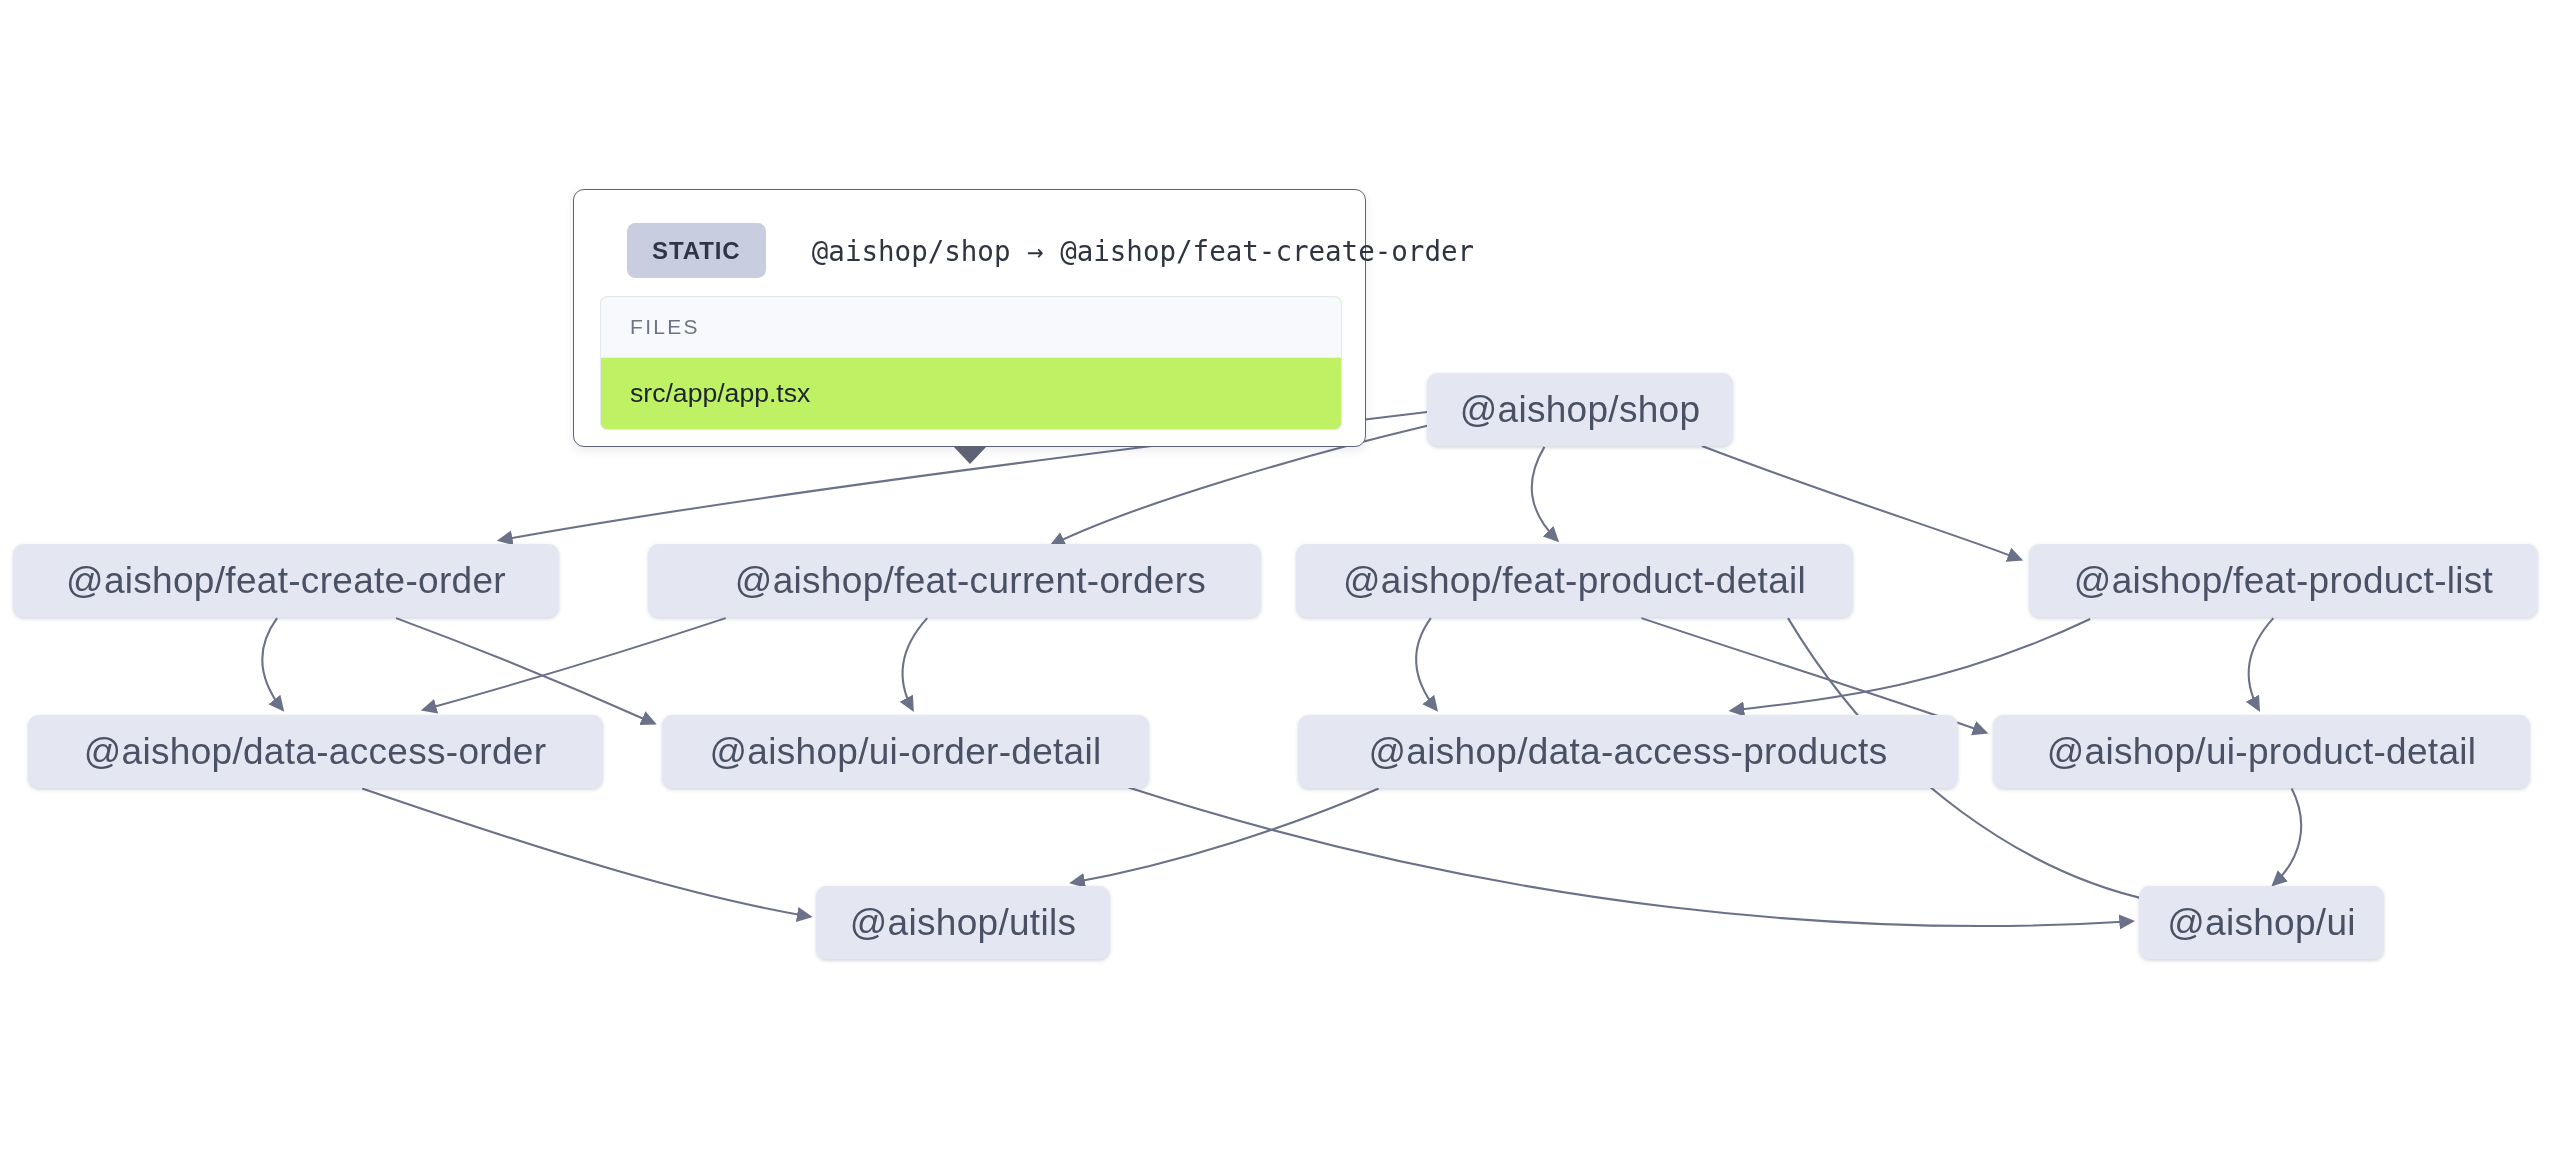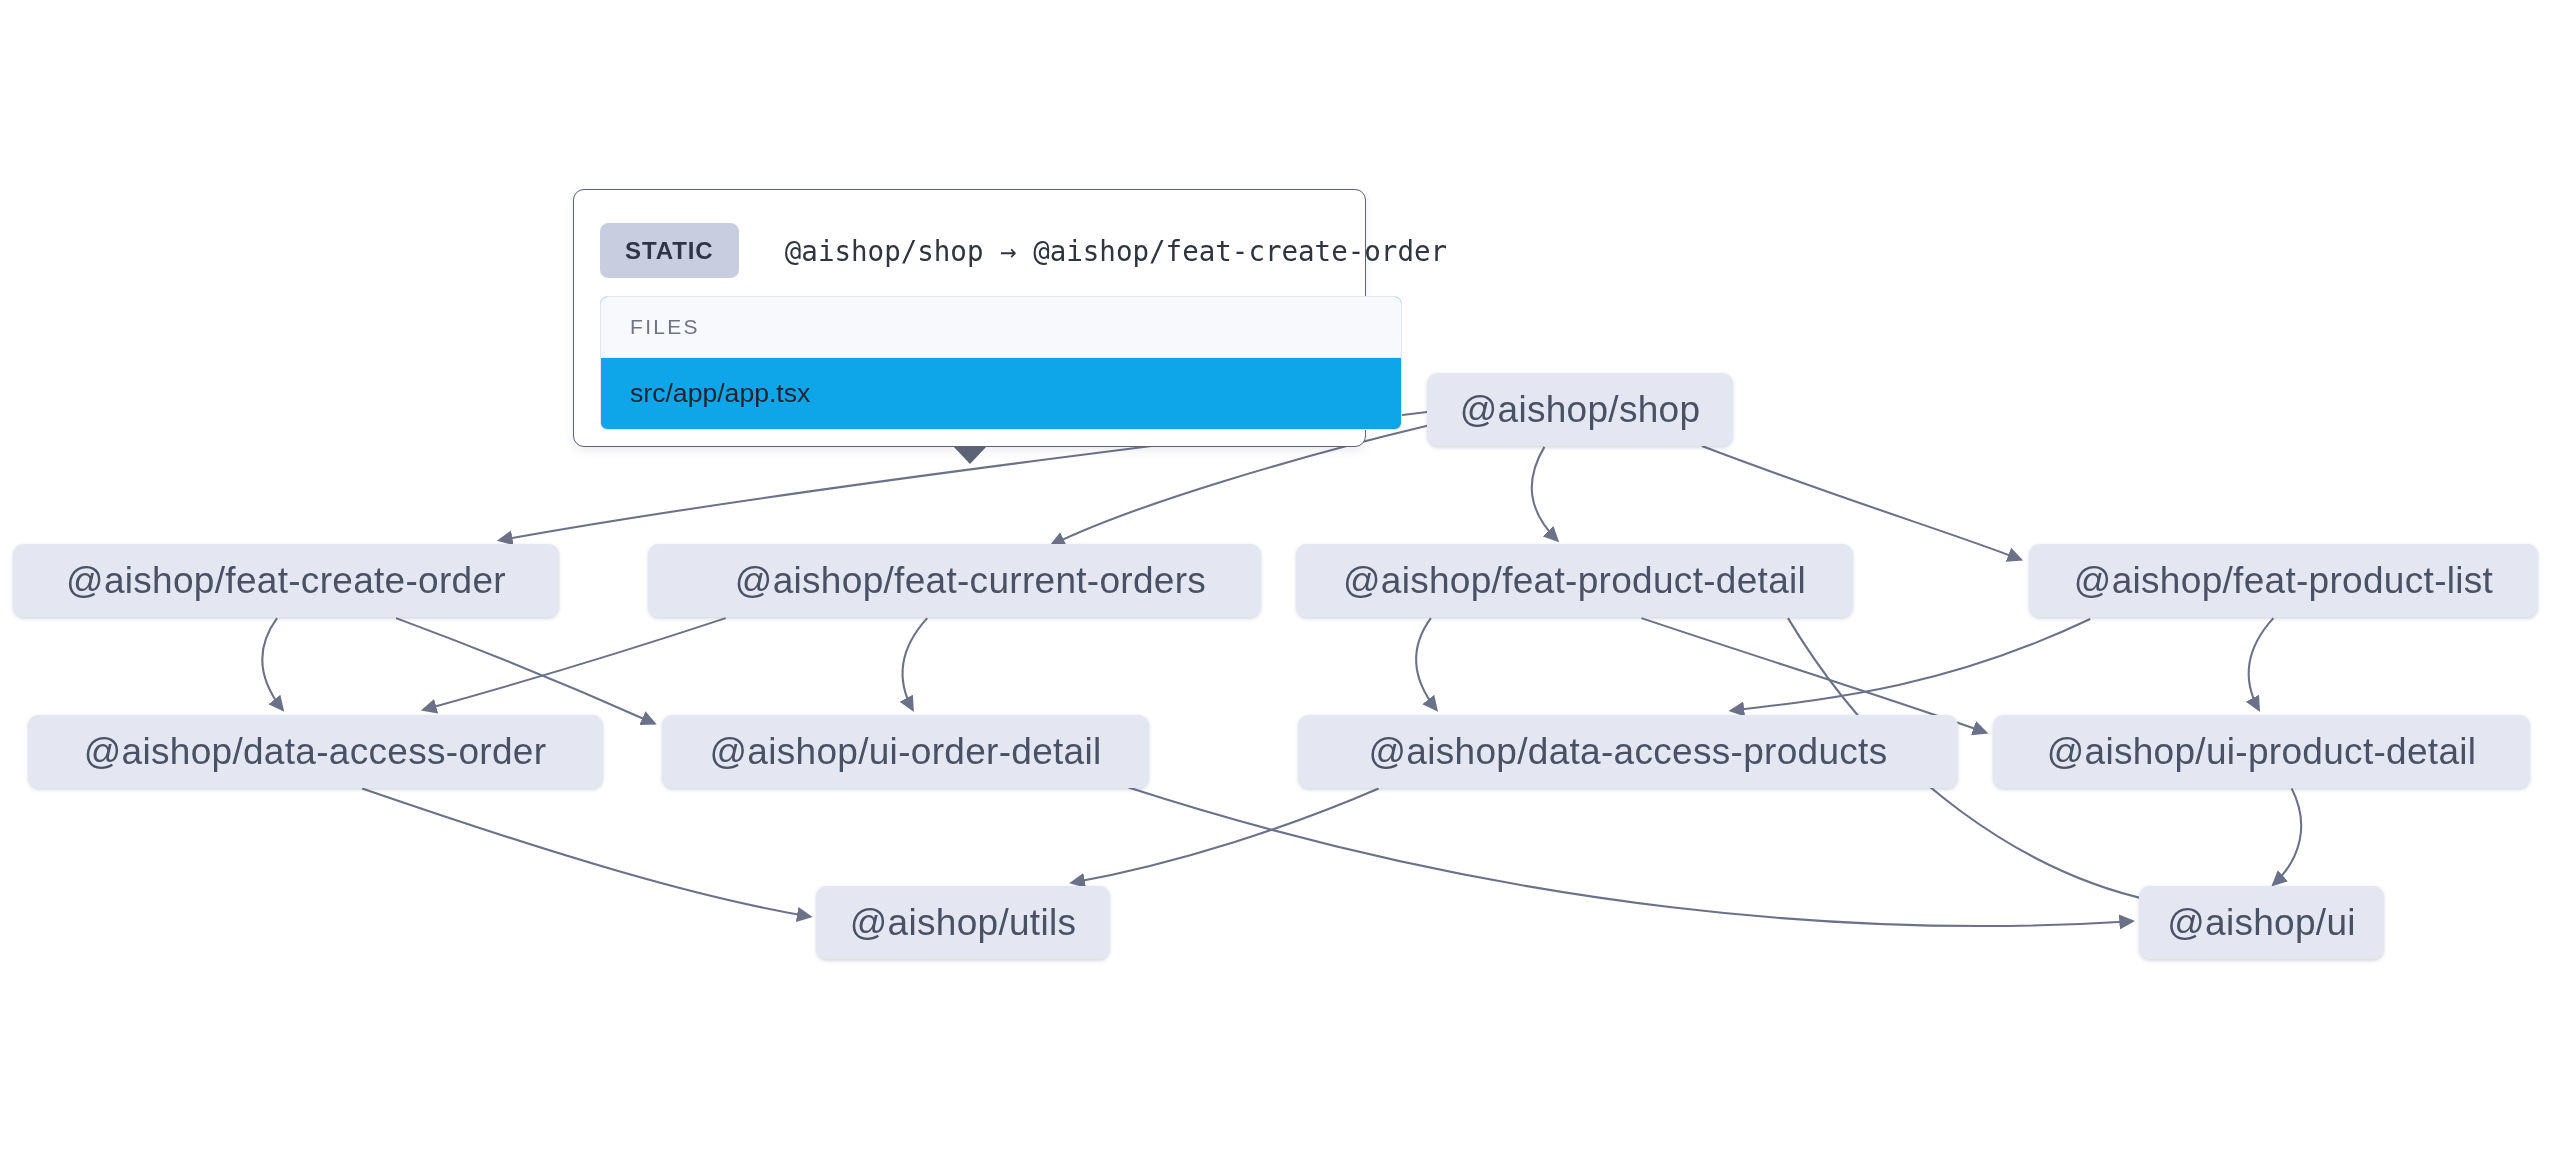--- a/index.html
+++ b/index.html
@@ -69,37 +69,38 @@
     color: #2f3545;
     border-radius: 8.2px;
     padding: 0 25px;
     height: 55px;
     display: flex;
     align-items: center;
     font-weight: bold;
     font-size: 24px;
     letter-spacing: 0.9px;
     flex: 0 0 auto;
+    margin-left: 27px;
   }
   .edge-label {
     font-family: "DejaVu Sans Mono", monospace;
     font-size: 27.5px;
     color: #2e3440;
     white-space: nowrap;
     margin-left: 28px;
   }
   .files-panel {
     position: absolute;
     left: 26px; top: 106px;
-    width: 802px; height: 134px;
+    width: 742px; height: 134px;
     border: 0.9px solid #e4e7ef;
     border-radius: 7.3px;
     box-sizing: border-box;
     overflow: hidden;
-    background: #0ea5e9;
+    background: #bef264;
   }
   .files-header {
     height: 61px;
     background: #f8f9fc;
     border-bottom: 0.9px solid #e9ebf2;
     display: flex;
     align-items: center;
     padding-left: 29px;
     box-sizing: border-box;
     color: #6d7486;

